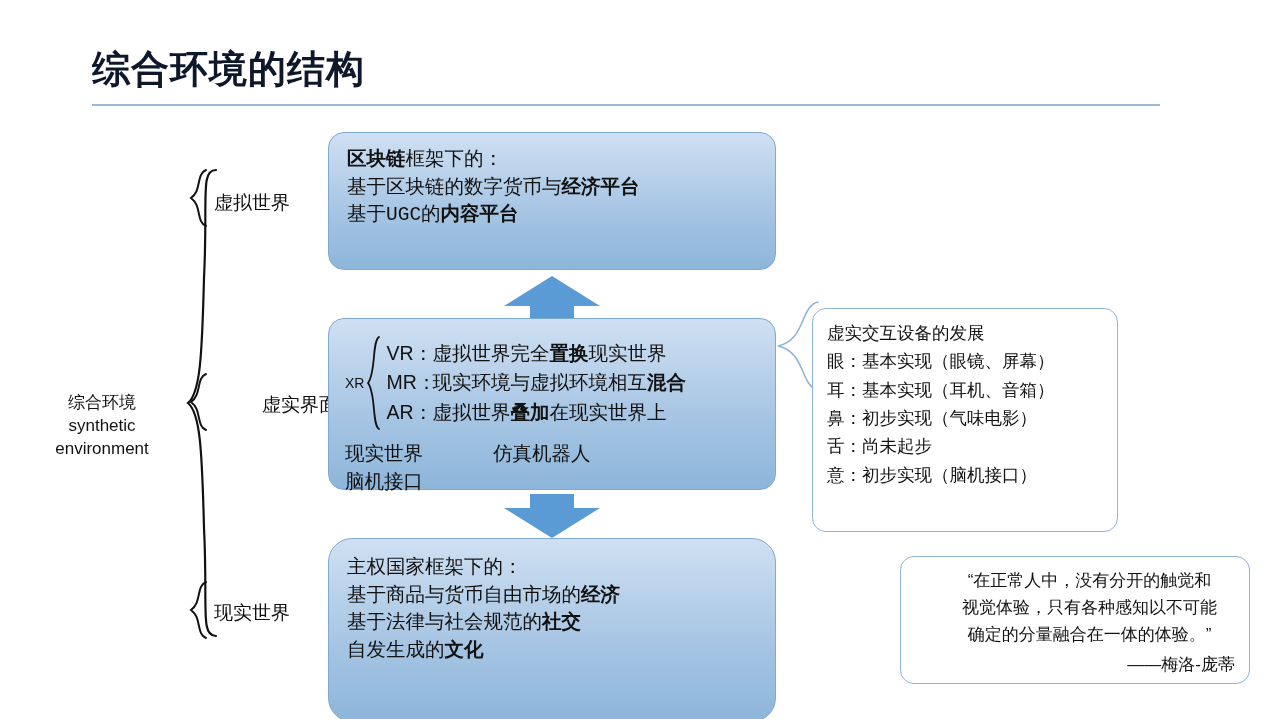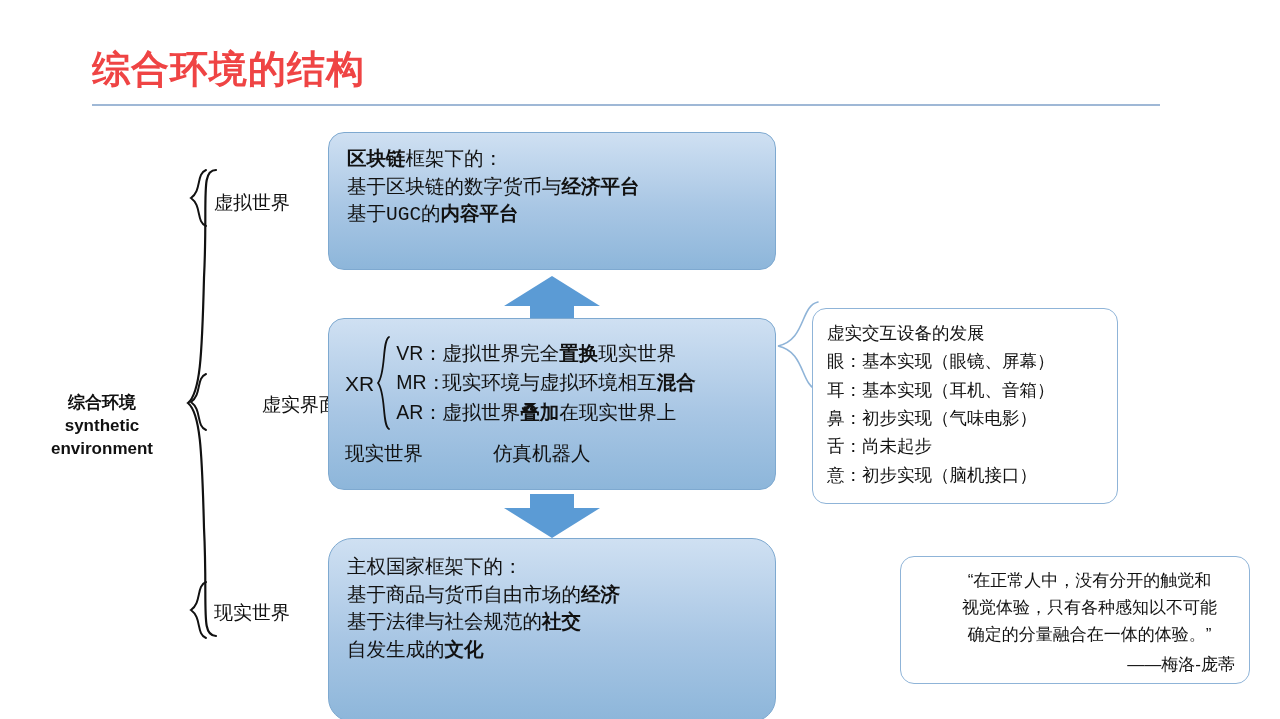--- a/index.html
+++ b/index.html
@@ -17,40 +17,40 @@
   }
 
   
   #title {
     position: absolute;
     left: 92px;
     top: 44px;
     font-size: 38px;
     font-weight: bold;
     letter-spacing: 1px;
-    color: #ef4444;
+    color: #0f172a;
   }
   #title-rule {
     position: absolute;
     left: 92px;
     top: 104px;
     width: 1068px;
     height: 2px;
     background: #9fb8d6;
   }
 
   
   #left-label {
     position: absolute;
     left: 18px;
     top: 392px;
     width: 168px;
     text-align: center;
     font-size: 17px;
-    font-weight: bold;
+    font-weight: normal;
     line-height: 1.35;
   }
 
   
   #big-brace {
     position: absolute;
     left: 186px;
     top: 168px;
     width: 34px;
     height: 470px;
@@ -102,21 +102,21 @@
     position: absolute;
     left: 0; top: 0; right: 0; bottom: 0;
     padding: 16px 16px 10px 16px;
     box-sizing: border-box;
   }
   #xr-row {
     display: flex;
     align-items: center;
   }
   #xr-tag {
-    font-size: 21px;
+    font-size: 14px;
     margin-right: 2px;
     line-height: 1;
   }
   #xr-brace {
     width: 16px;
     height: 96px;
     margin-right: 4px;
   }
   #xr-lines { font-size: 19.5px; line-height: 1.5; }
   .xr-line { white-space: nowrap; }
@@ -139,21 +139,21 @@
     position: absolute;
     border: 1px solid #8fb4d8;
     border-radius: 14px;
     background: #ffffff;
     box-sizing: border-box;
     font-size: 17.5px;
     line-height: 1.62;
     color: #111;
     padding: 10px 14px;
   }
-  #callout-devices { left: 812px; top: 308px; width: 306px; height: 196px; }
+  #callout-devices { left: 812px; top: 308px; width: 306px; height: 224px; }
   #callout-quote   { left: 900px; top: 556px; width: 350px; height: 128px; font-size: 17px; line-height: 1.6; padding-left: 43px; }
   #callout-quote .quote-text { text-align: center; }
   #callout-quote .attribution { text-align: right; margin-top: 2px; }
 
   
   #device-connector {
     position: absolute;
     left: 776px;
     top: 300px;
     width: 44px;
@@ -225,20 +225,21 @@
         </div>
         <div class="xr-line">
           <span class="xr-key">AR：</span><span>虚拟世界</span><b>叠加</b><span>在现实世界上</span>
         </div>
       </div>
     </div>
     <div id="xr-bottom">
       <div>
         <span>现实世界</span><span class="col2">仿真机器人</span>
       </div>
+      <div>脑机接口</div>
     </div>
   </div>
 </div>
 
 <svg class="arrow" id="arrow-down" style="left:504px; top:494px; height:44px;" viewBox="0 0 96 44" preserveAspectRatio="none">
   <path d="M48 44 L96 14 L70 14 L70 0 L26 0 L26 14 L0 14 Z" fill="#5b9bd5"></path>
 </svg>
 
 <div class="box box-blue" id="box-real">
   <div class="box-text">

